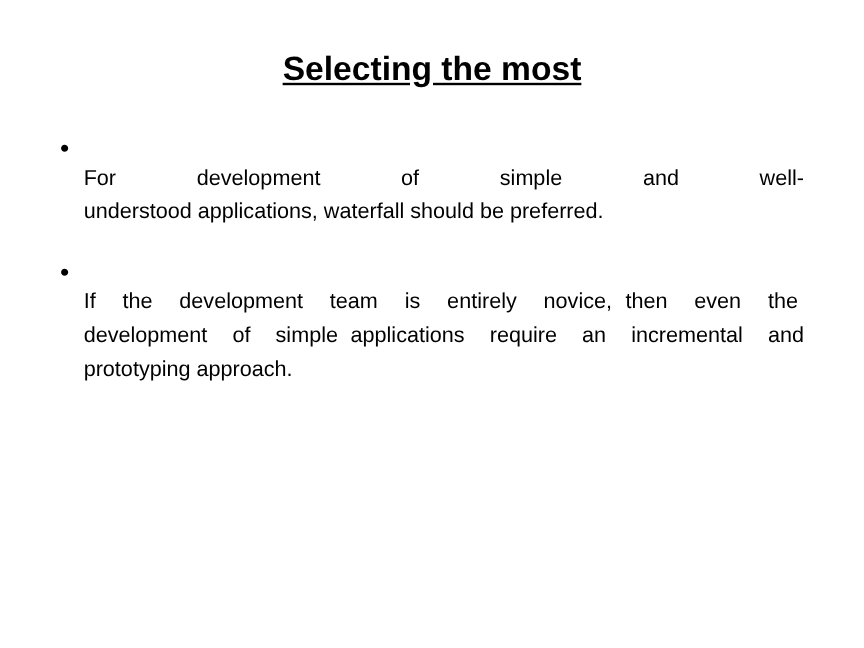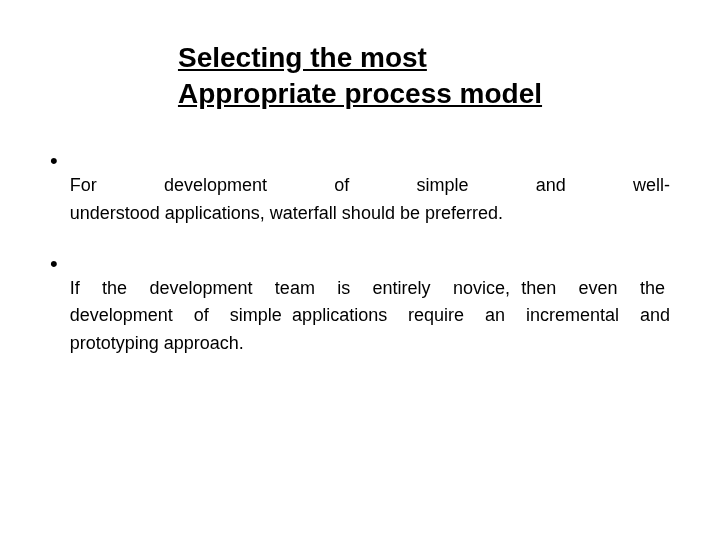--- a/index.html
+++ b/index.html
@@ -15,20 +15,21 @@
       font-family: 'Arial', sans-serif;
       display: flex;
       flex-direction: column;
       align-items: center;
       justify-content: flex-start;
       padding: 40px 50px 30px 50px;
       overflow: hidden;
     }
 
     .title-container {
+      text-align: center;
       margin-bottom: 30px;
     }
 
     .title-line {
       font-size: 28px;
       font-weight: bold;
       text-decoration: underline;
       color: #000000;
       line-height: 1.3;
       display: block;
@@ -59,21 +60,20 @@
     .bullet-text {
       flex: 1;
       margin-top: 29px;
     }
   </style>
 </head>
 <body>
 
 <div class="title-container">
   <span class="title-line">Selecting the most</span>
-  <span class="title-line">Appropriate process model</span>
 </div>
 
 <div class="content-container">
   <div class="bullet-item">
     <span class="bullet-dot">•</span>
     <span class="bullet-text">For&nbsp; development&nbsp; of&nbsp; simple&nbsp; and&nbsp; well-understood&nbsp;applications,&nbsp;waterfall&nbsp;should&nbsp;be preferred.</span>
   </div>
   <div class="bullet-item">
     <span class="bullet-dot">•</span>
     <span class="bullet-text">If&nbsp; the&nbsp; development&nbsp; team&nbsp; is&nbsp; entirely&nbsp; novice, then&nbsp; even&nbsp; the&nbsp; development&nbsp; of&nbsp; simple applications&nbsp; require&nbsp; an&nbsp; incremental&nbsp; and prototyping approach.</span>

